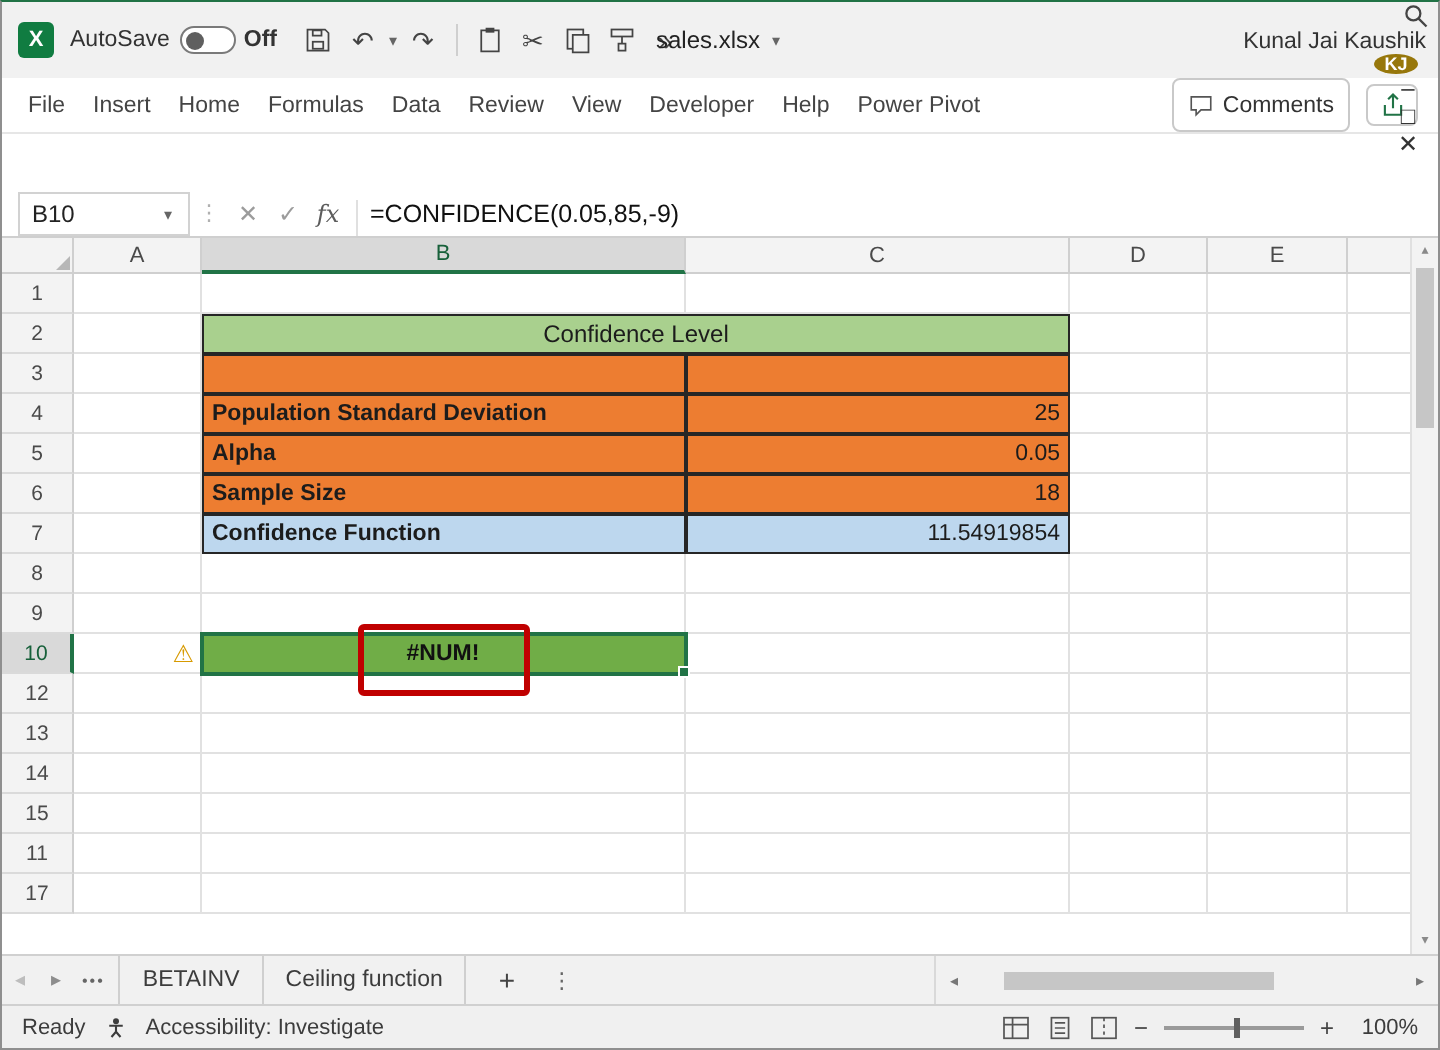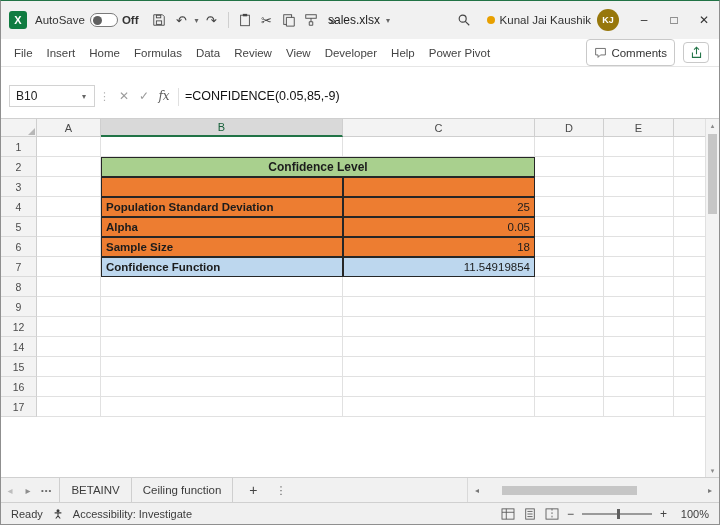--- a/index.html
+++ b/index.html
@@ -42,21 +42,21 @@
   .tbtn {
     display:inline-flex; align-items:center; justify-content:center;
     min-width:18px; height:24px; margin:0 2px; color:#444; font-size:13px;
   }
   .caret { font-size:8px; color:#666; margin:0 2px; }
   .vsep { width:1px; height:16px; background:#cfcfcf; margin:0 5px; }
   .doc-title {
     position:absolute; left:50%; transform:translateX(-50%);
     display:flex; align-items:center; gap:4px; font-size:12px; color:#222;
   }
-  .tb-right { margin-left:auto; display:flex; align-items:center; height:100%; }
+  .tb-right { margin-left:auto; display:flex; align-items:flex-end; height:100%;flex-direction:column; }
   .presence-dot { width:8px; height:8px; border-radius:50%; background:#E8A000; margin:0 5px 0 12px; }
   .uname { font-size:11.5px; color:#333; margin-right:6px; }
   .avatar {
     width:22px; height:22px; border-radius:50%;
     background:var(--avatar-gold, #97770B); color:#fff;
     font-size:9px; font-weight:bold;
     display:flex; align-items:center; justify-content:center; margin-right:10px;
   }
   .wbtn {
     width:30px; height:38px; display:flex; align-items:center; justify-content:center;
@@ -73,21 +73,21 @@
     border:1px solid #c9c9c9; border-radius:4px; padding:6px 7px;
     font-size:11.5px; color:#333;
   }
   .share-btn {
     border:1px solid #c9c9c9; border-radius:4px; width:26px; height:21px;
     display:flex; align-items:center; justify-content:center; margin:0 4px 0 8px;
   }
   
   .fbar {
     height:52px; background:#fff; border-bottom:1px solid #cfcfcf;
-    display:flex; align-items:center; padding:7px 0 0 8px; flex:0 0 auto;
+    display:flex; align-items:flex-end; padding:7px 0 0 8px; flex:0 0 auto;
   }
   .namebox {
     width:86px; height:22px; border:1px solid #d2d2d2;
     display:flex; align-items:center; justify-content:space-between;
     padding:0 6px; font-size:12px; color:#222;
   }
   .fdots { color:#b0b0b0; line-height:22px; margin:0 4px; font-size:11px; }
   .fbtn { width:20px; line-height:22px; text-align:center; font-size:12px; color:#9c9c9c; }
   .fbtn.fx { font-family:"DejaVu Serif", serif; font-style:italic; color:#5c5c5c; }
   .fsep { width:1px; height:18px; background:#e0e0e0; margin:2px 6px 0 4px; }
@@ -123,21 +123,21 @@
     padding:0 4px; position:relative;
   }
   .ca{width:64px}.cb{width:242px}.cc{width:192px}.cd{width:69px}.ce{width:70px}
   .cf{width:31px; border-right:none;}
   .t { border:1px solid #262626; }
   .fill-green { background:var(--table-header-green,#A9D08E); }
   .fill-orange { background:var(--table-orange,#ED7D31); }
   .fill-blue { background:var(--table-blue,#BDD7EE); }
   .bold { font-weight:bold; }
   .val { justify-content:flex-end; }
-  .title-cell { width:434px; justify-content:center; font-weight:bold; font-size:12px; }
+  .title-cell { width:434px; justify-content:center; font-weight:normal; font-size:12px; }
   .a10 { justify-content:flex-end; padding-right:3px; }
   .warn { color:#D79A00; font-size:12px; line-height:1; }
   .sel-cell {
     background:var(--error-cell-green,#70AD47);
     justify-content:center; font-weight:bold; color:#111;
     outline:2px solid var(--accent-green,#217346); outline-offset:-1px;
     z-index:2;
   }
   .fill-handle {
     position:absolute; right:-3px; bottom:-3px; width:6px; height:6px;
@@ -391,32 +391,56 @@
       <div class="r">
           <div class="rh">9</div>
           <div class="c ca"></div>
           <div class="c cb"></div>
           <div class="c cc"></div>
           <div class="c cd"></div>
           <div class="c ce"></div>
           <div class="c cf"></div>
         </div>
 
+      <div class="r">
+          <div class="rh sel">10</div>
+          <div class="c ca a10">
+            <span class="warn">⚠</span>
+          </div>
+          <div class="c cb sel-cell">
+            <span>#NUM!</span>
+            <span class="fill-handle"></span>
+            <span class="red-box"></span>
+          </div>
+          <div class="c cc"></div>
+          <div class="c cd"></div>
+          <div class="c ce"></div>
+          <div class="c cf"></div>
+        </div>
 
 
       <div class="r">
           <div class="rh">12</div>
           <div class="c ca"></div>
           <div class="c cb"></div>
           <div class="c cc"></div>
           <div class="c cd"></div>
           <div class="c ce"></div>
           <div class="c cf"></div>
         </div>
 
+      <div class="r">
+          <div class="rh">13</div>
+          <div class="c ca"></div>
+          <div class="c cb"></div>
+          <div class="c cc"></div>
+          <div class="c cd"></div>
+          <div class="c ce"></div>
+          <div class="c cf"></div>
+        </div>
 
       <div class="r">
           <div class="rh">14</div>
           <div class="c ca"></div>
           <div class="c cb"></div>
           <div class="c cc"></div>
           <div class="c cd"></div>
           <div class="c ce"></div>
           <div class="c cf"></div>
         </div>
@@ -425,21 +449,21 @@
           <div class="rh">15</div>
           <div class="c ca"></div>
           <div class="c cb"></div>
           <div class="c cc"></div>
           <div class="c cd"></div>
           <div class="c ce"></div>
           <div class="c cf"></div>
         </div>
 
       <div class="r">
-          <div class="rh">16</div>
+          <div class="rh">11</div>
           <div class="c ca"></div>
           <div class="c cb"></div>
           <div class="c cc"></div>
           <div class="c cd"></div>
           <div class="c ce"></div>
           <div class="c cf"></div>
         </div>
 
       <div class="r">
           <div class="rh">17</div>

